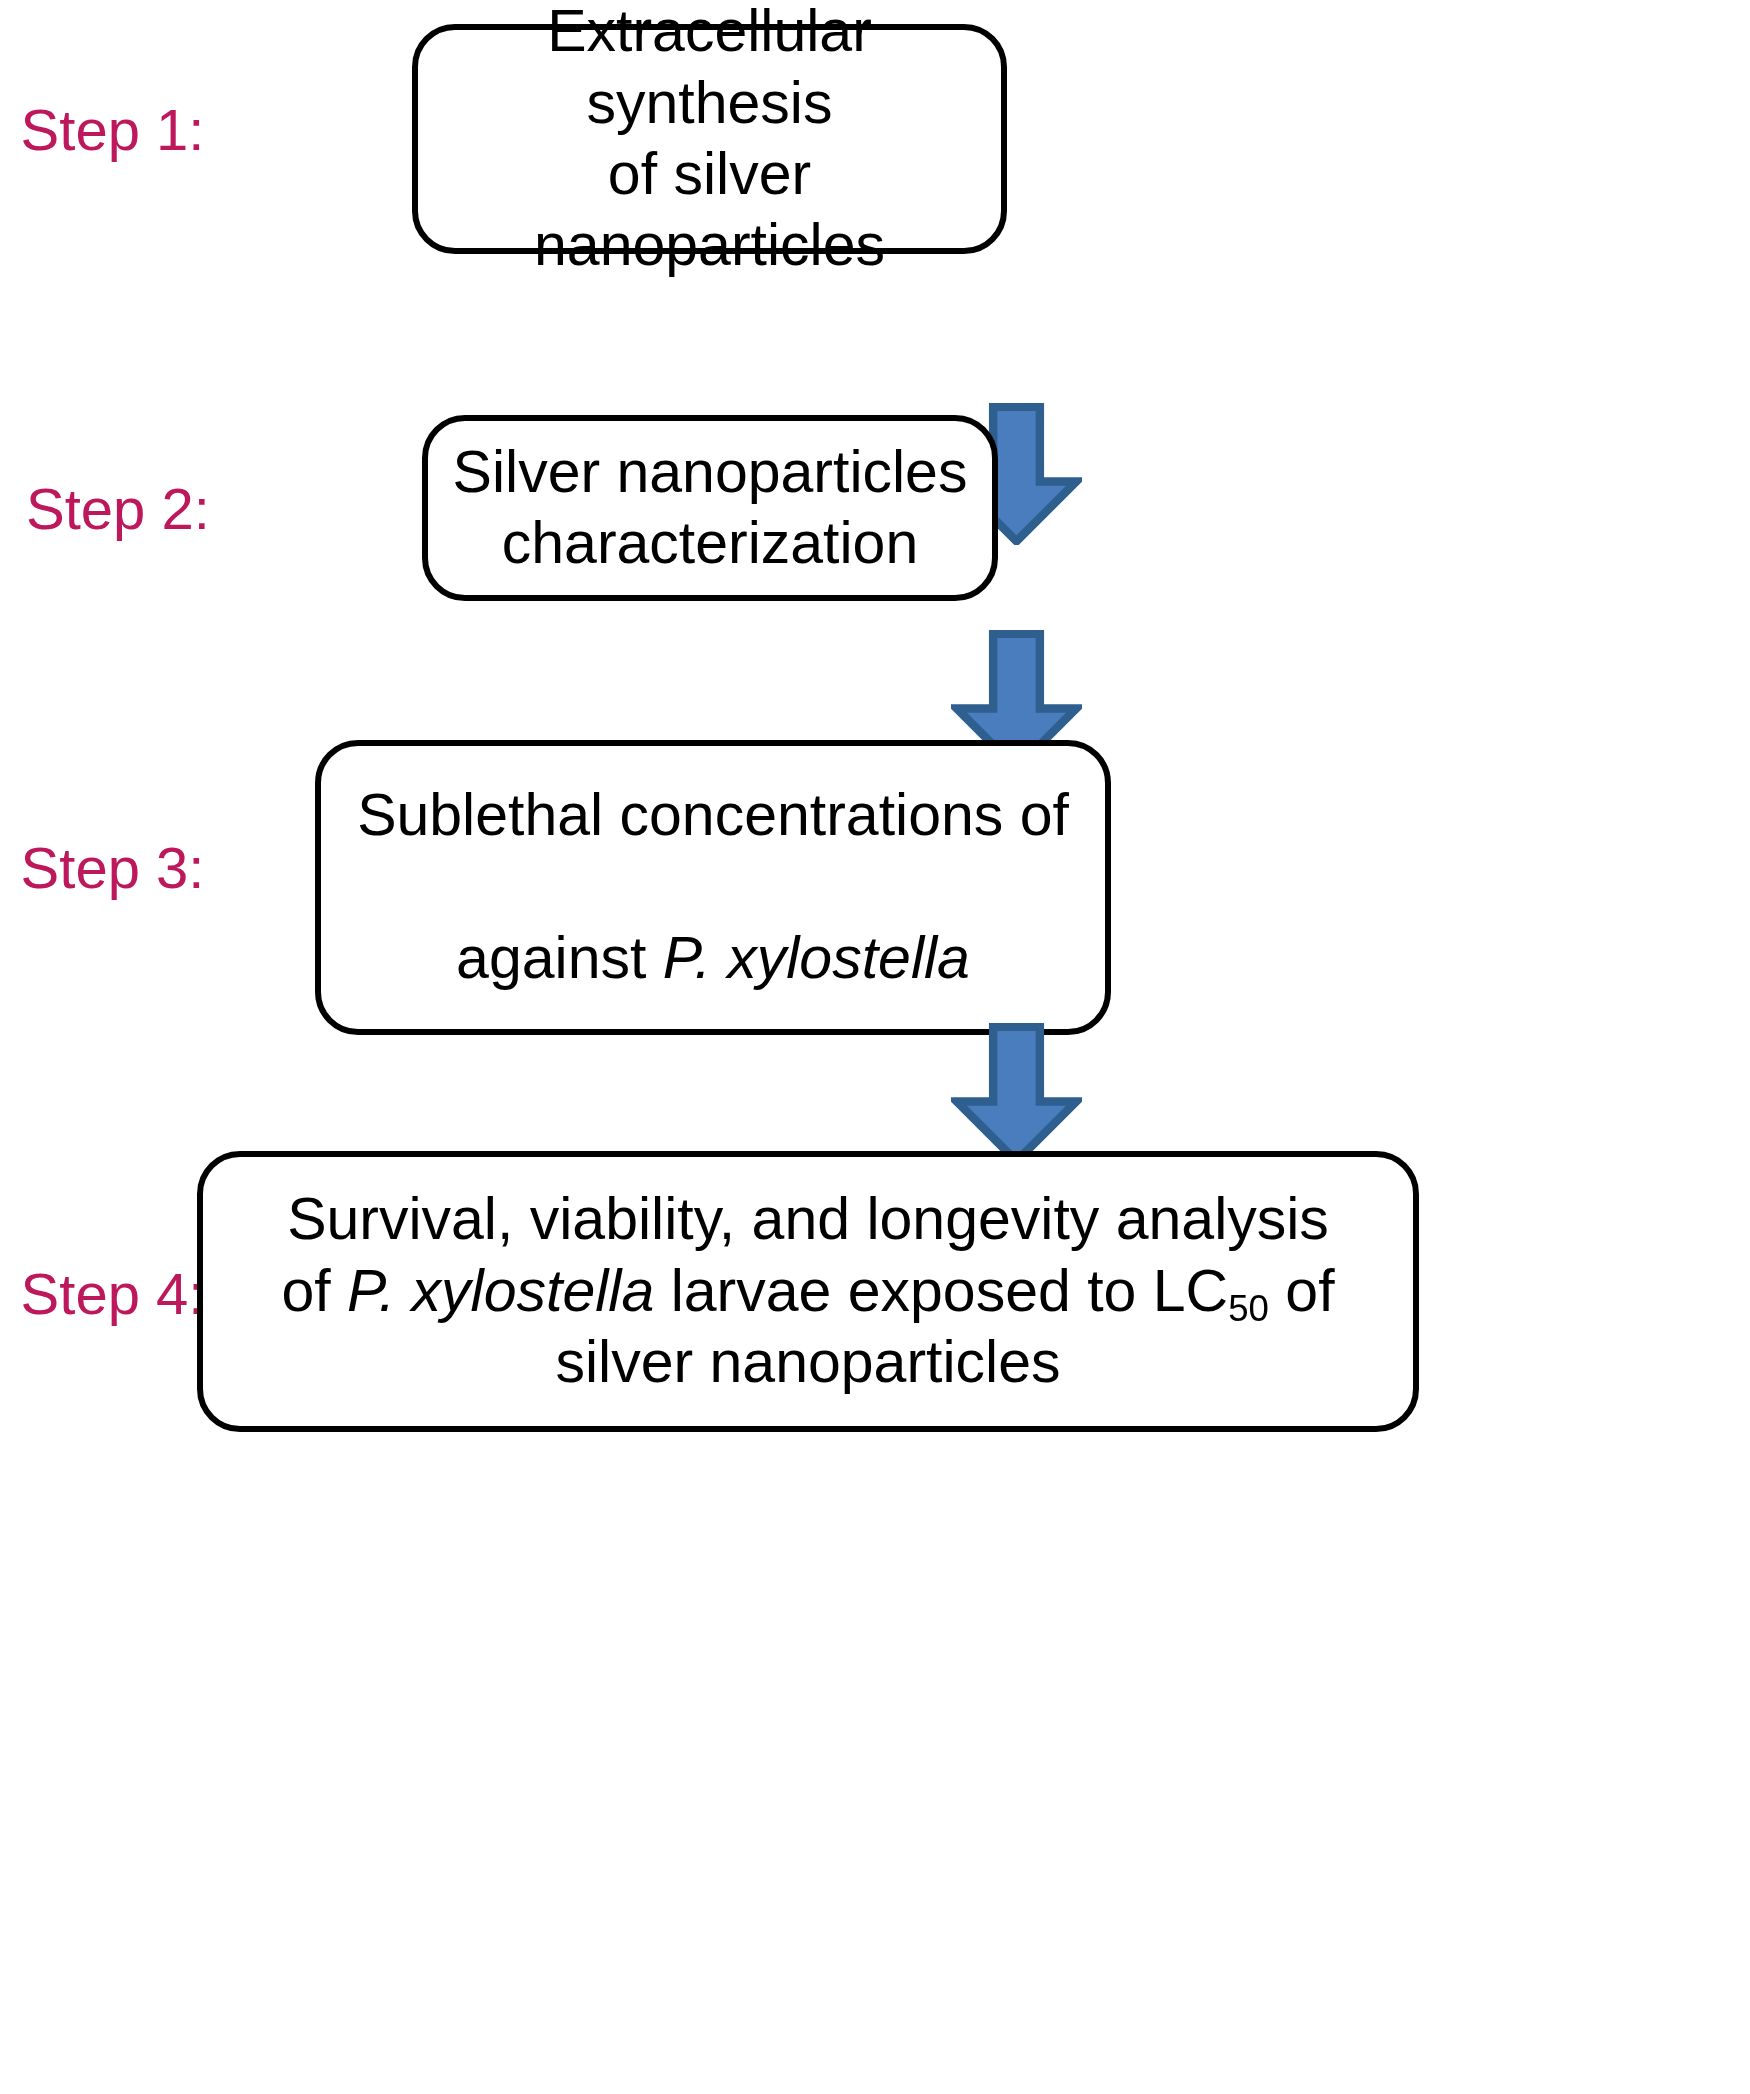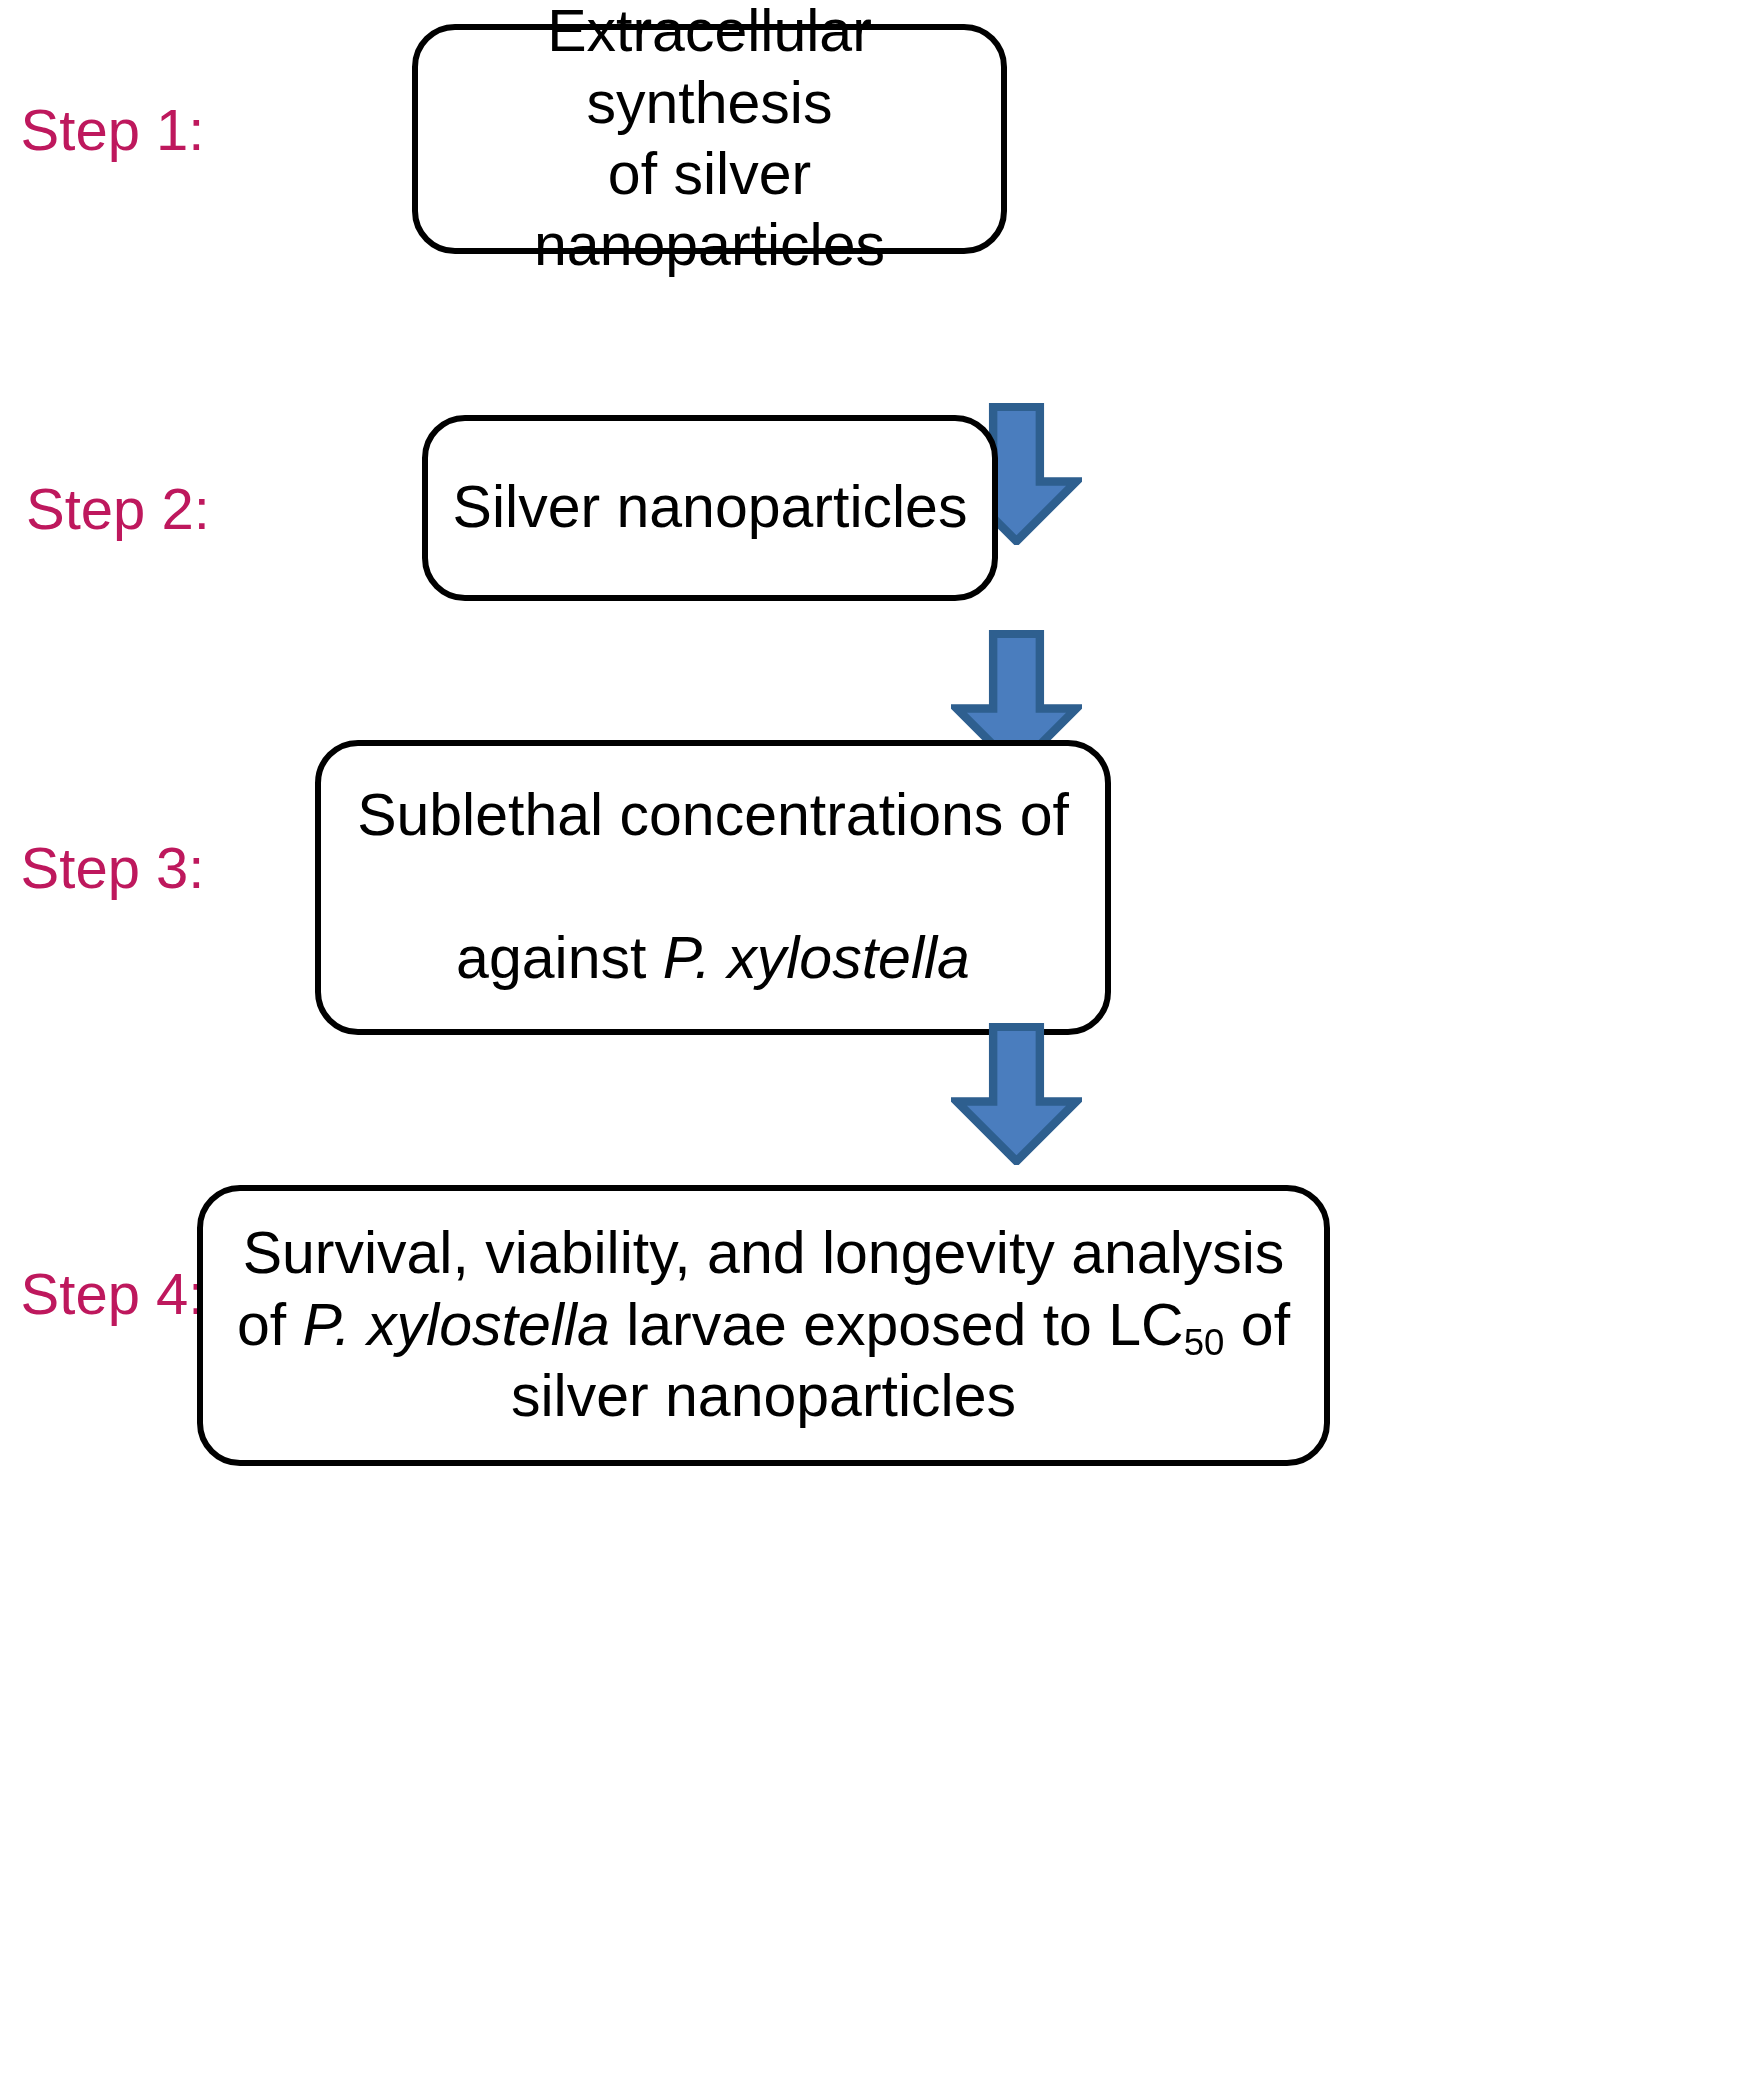--- a/index.html
+++ b/index.html
@@ -82,20 +82,21 @@
     <svg width="131" height="142" viewBox="0 0 140 152">
       <polygon points="45,4 95,4 95,84 134,84 70,148 6,84 45,84" fill="#4A7DBE" stroke="#2E5F8F" stroke-width="9" stroke-linejoin="miter"></polygon>
     </svg>
   </div>
 
   <div class="step-label" style="left:26px; top:480px;">Step 2:</div>
 
   <div class="step-box" style="left:422px; top:415px; width:576px; height:186px;">
     <div class="step-box-text">
       <span>Silver nanoparticles</span><br>
+      <span>characterization</span>
     </div>
   </div>
 
   <div class="arrow" style="left:951px; top:630px;">
     <svg width="131" height="142" viewBox="0 0 140 152">
       <polygon points="45,4 95,4 95,84 134,84 70,148 6,84 45,84" fill="#4A7DBE" stroke="#2E5F8F" stroke-width="9" stroke-linejoin="miter"></polygon>
     </svg>
   </div>
 
   <div class="step-label" style="left:20.6px; top:839px;text-align:center;">Step 3:</div>
@@ -109,21 +110,21 @@
   </div>
 
   <div class="arrow" style="left:951px; top:1023px;">
     <svg width="131" height="142" viewBox="0 0 140 152">
       <polygon points="45,4 95,4 95,84 134,84 70,148 6,84 45,84" fill="#4A7DBE" stroke="#2E5F8F" stroke-width="9" stroke-linejoin="miter"></polygon>
     </svg>
   </div>
 
   <div class="step-label" style="left:20.6px; top:1265px;">Step 4:</div>
 
-  <div class="step-box" style="left:197px; top:1185px; width:1133px; height:281px;">
+  <div class="step-box" style="left:197px; top:1151px; width:1222px; height:281px;">
     <div class="step-box-text">
       <span>Survival, viability, and longevity analysis</span><br>
       <span>of </span><span class="it">P. xylostella</span><span> larvae exposed to LC</span><sub>50</sub><span> of</span><br>
       <span>silver nanoparticles</span>
     </div>
   </div>
 
 </div>
 
 

